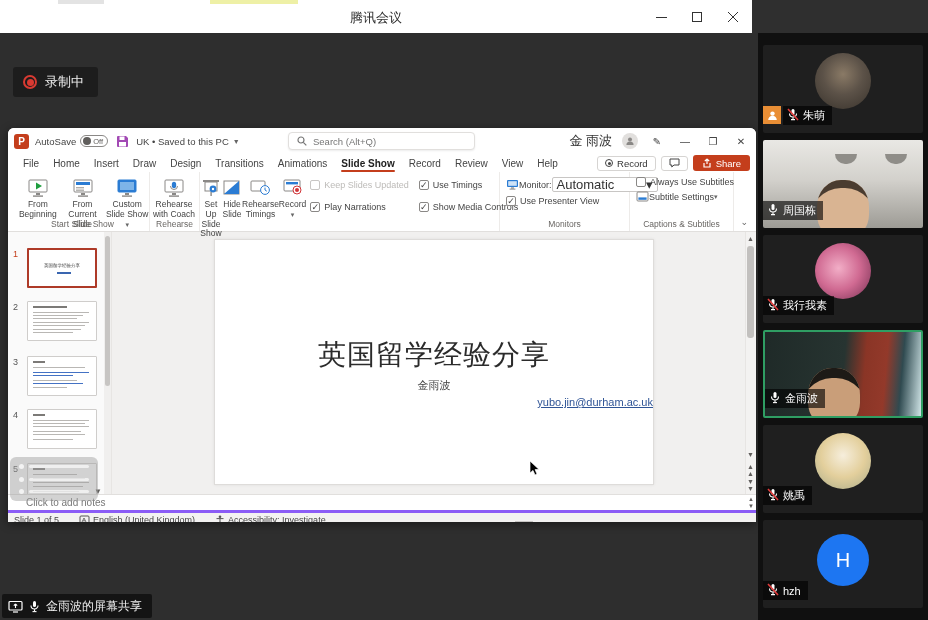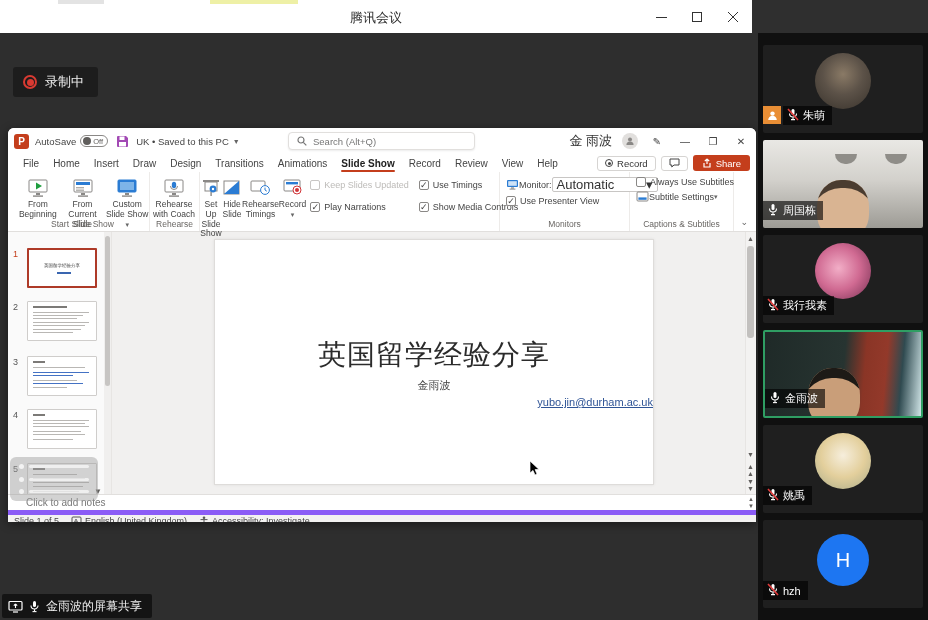--- a/index.html
+++ b/index.html
@@ -96,21 +96,21 @@
   .vscroll { position:absolute; right:0; top:0; width:11px; height:100%; background:#f3f2f1; border-left:1px solid #e7e5e3; }
   .vscroll .arrow { position:absolute; right:0; width:11px; height:12px; display:flex; align-items:center; justify-content:center; font-size:7px; color:#605e5c; }
   .vscroll .thumbbar { position:absolute; right:2px; top:14px; width:7px; height:92px; background:#c2c0be; border-radius:3px; }
   .navbtns { position:absolute; right:0; bottom:0; width:11px; display:flex; flex-direction:column; align-items:center; gap:1px; padding-bottom:2px; font-size:7px; color:#605e5c; }
 
   .notes { height:16px; background:#fff; border-top:1px solid #e1dfdd; display:flex; align-items:center; padding-left:18px; position:relative; }
   .notes span { font-size:10px; color:#767676; }
   .notes .narrows { position:absolute; right:2px; top:1px; font-size:6px; color:#605e5c; line-height:1.1; text-align:center; }
   .notes-grip { position:absolute; left:86px; top:-8px; font-size:8px; color:#605e5c; }
 
-  .statusbar { height:16px; background:#f3f2f1; border-top:5px solid #8b5cf6; display:flex; align-items:center; padding:0 6px; position:relative; font-size:9px; color:#444; }
+  .statusbar { height:16px; background:#f3f2f1; border-top:3px solid #8b5cf6; display:flex; align-items:center; padding:0 6px; position:relative; font-size:9px; color:#444;gap:8px; }
   .sb-item { display:flex; align-items:center; gap:3px; margin-right:12px; white-space:nowrap; }
   .sb-right { position:absolute; right:6px; top:0; height:100%; display:flex; align-items:center; gap:6px;margin-top:8px; }
   .viewbtn { width:18px; height:13px; display:flex; align-items:center; justify-content:center; }
   .viewbtn.active { background:#dcdad8; border:1px solid #c8c6c4; }
   .zoomtrack { width:74px; height:2px; background:#8a8886; position:relative; }
   .zoomtrack .zthumb { position:absolute; left:42%; top:-4px; width:4px; height:10px; background:#605e5c; }
   .zoomtrack .ztick { position:absolute; left:50%; top:-2px; width:1px; height:6px; background:#8a8886; }
   .zpct { font-size:9px; color:#444; }
 
   

